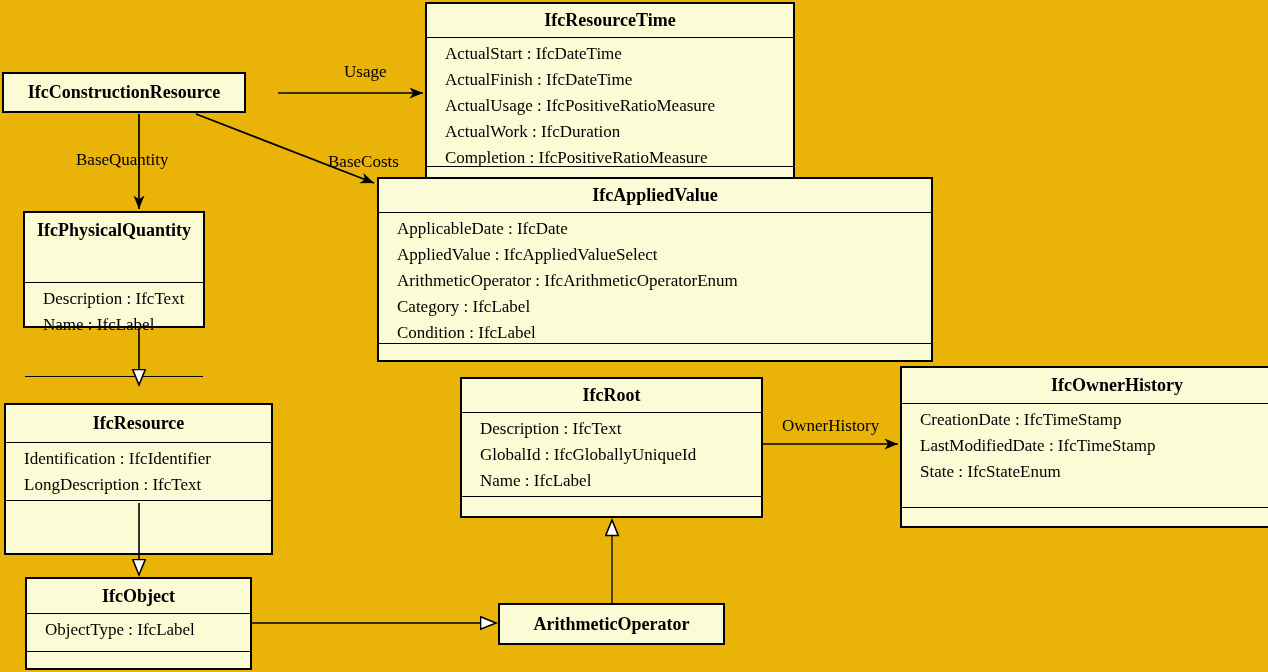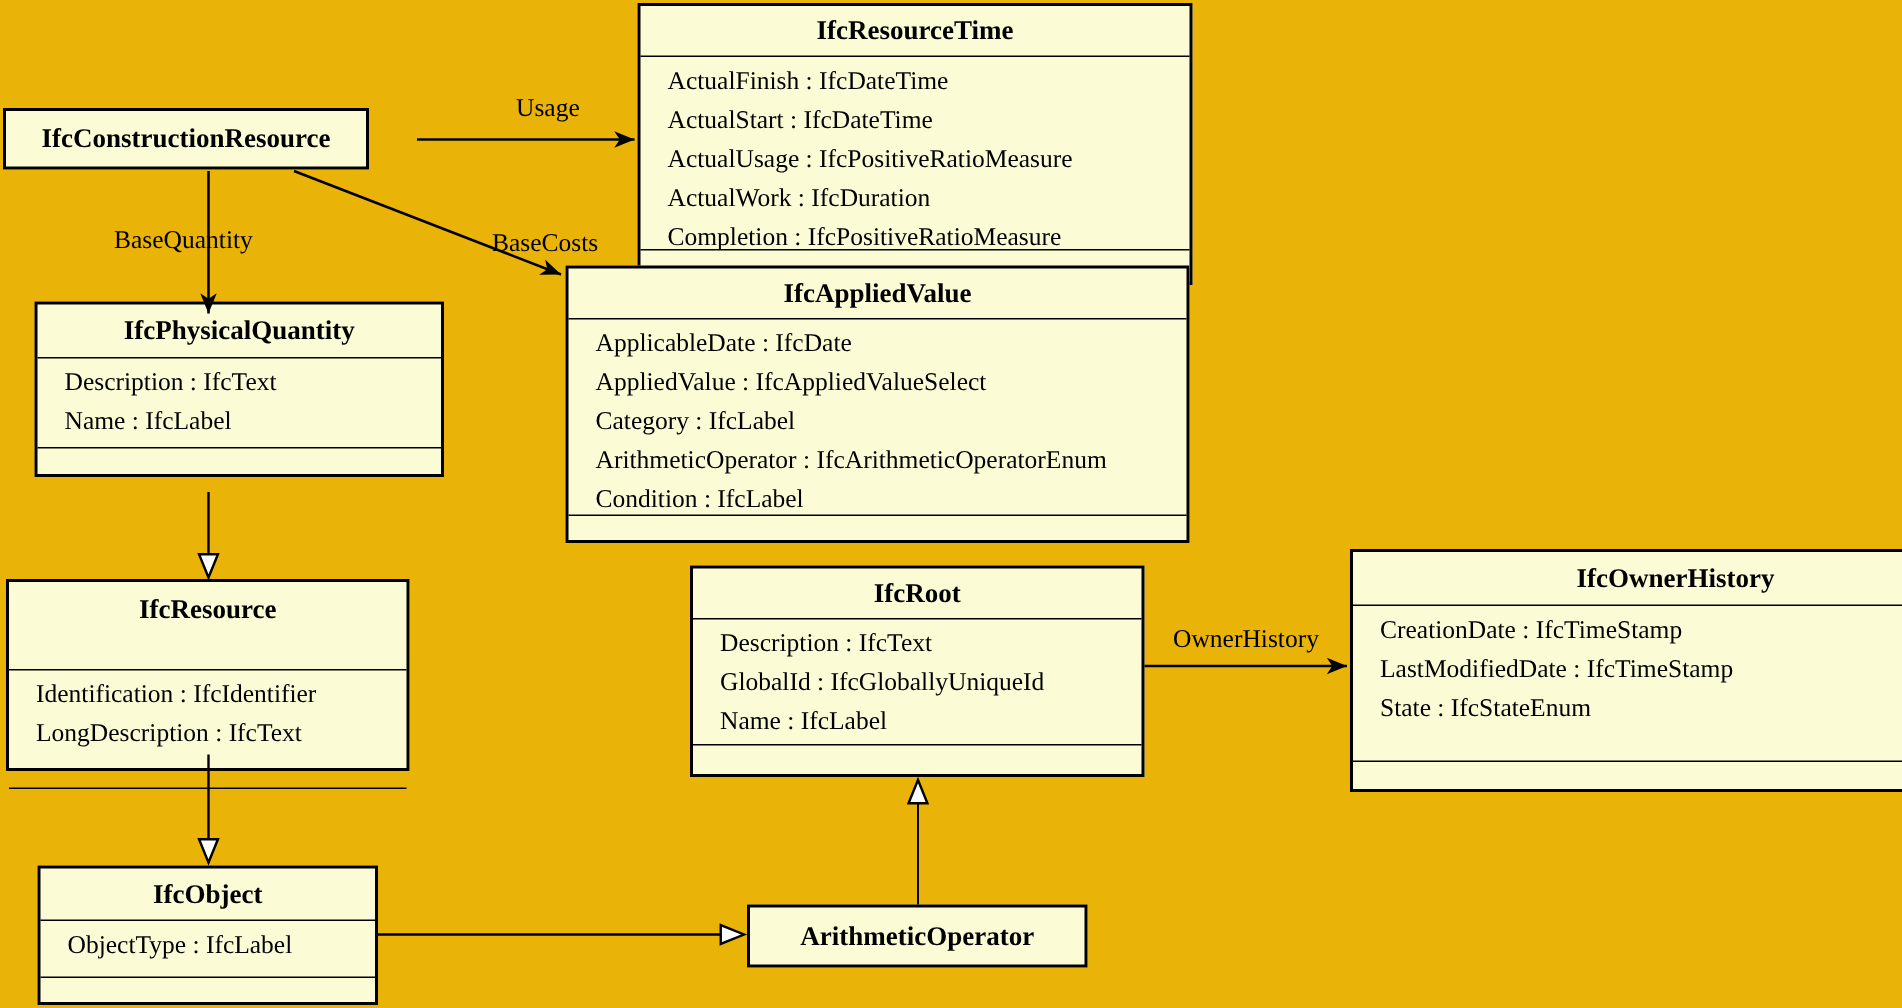--- a/index.html
+++ b/index.html
@@ -58,55 +58,55 @@
   .z2 { z-index:2; }
 </style>
 </head>
 <body>
 
 <div class="canvas">
 
   <div class="uml-box z1" style="left:425px; top:2px; width:370px; height:188px;">
     <div class="uml-title" style="height:33px;">IfcResourceTime</div>
     <div class="uml-attrs" style="height:129px;">
+      <div class="uml-attr">ActualStart : IfcDateTime</div>
       <div class="uml-attr">ActualFinish : IfcDateTime</div>
-      <div class="uml-attr">ActualStart : IfcDateTime</div>
       <div class="uml-attr">ActualUsage : IfcPositiveRatioMeasure</div>
       <div class="uml-attr">ActualWork : IfcDuration</div>
       <div class="uml-attr">Completion : IfcPositiveRatioMeasure</div>
     </div>
     <div class="uml-empty"></div>
   </div>
 
-  <div class="uml-box z2" style="left:377px; top:177px; width:416px; height:185px;">
+  <div class="uml-box z2" style="left:377px; top:177px; width:556px; height:185px;">
     <div class="uml-title" style="height:33px;">IfcAppliedValue</div>
     <div class="uml-attrs" style="height:131px;">
       <div class="uml-attr">ApplicableDate : IfcDate</div>
       <div class="uml-attr">AppliedValue : IfcAppliedValueSelect</div>
+      <div class="uml-attr">ArithmeticOperator : IfcArithmeticOperatorEnum</div>
       <div class="uml-attr">Category : IfcLabel</div>
-      <div class="uml-attr">ArithmeticOperator : IfcArithmeticOperatorEnum</div>
       <div class="uml-attr">Condition : IfcLabel</div>
     </div>
     <div class="uml-empty"></div>
   </div>
 
   <div class="uml-box z2" style="left:2px; top:72px; width:244px; height:41px;">
     <div class="uml-title" style="height:37px;">IfcConstructionResource</div>
   </div>
 
-  <div class="uml-box z1" style="left:23px; top:201px; width:273px; height:117px;">
+  <div class="uml-box z1" style="left:23px; top:211px; width:182px; height:117px;gap:34px;">
     <div class="uml-title" style="height:35px;">IfcPhysicalQuantity</div>
     <div class="uml-attrs" style="height:60px;">
       <div class="uml-attr">Description : IfcText</div>
       <div class="uml-attr">Name : IfcLabel</div>
     </div>
     <div class="uml-empty"></div>
   </div>
 
-  <div class="uml-box z1" style="left:4px; top:386px; width:269px; height:128px;gap:21px;">
+  <div class="uml-box z1" style="left:4px; top:403px; width:269px; height:152px;">
     <div class="uml-title" style="height:37px;">IfcResource</div>
     <div class="uml-attrs" style="height:58px;">
       <div class="uml-attr">Identification : IfcIdentifier</div>
       <div class="uml-attr">LongDescription : IfcText</div>
     </div>
     <div class="uml-empty"></div>
   </div>
 
   <div class="uml-box z1" style="left:460px; top:377px; width:303px; height:141px;">
     <div class="uml-title" style="height:33px;">IfcRoot</div>

